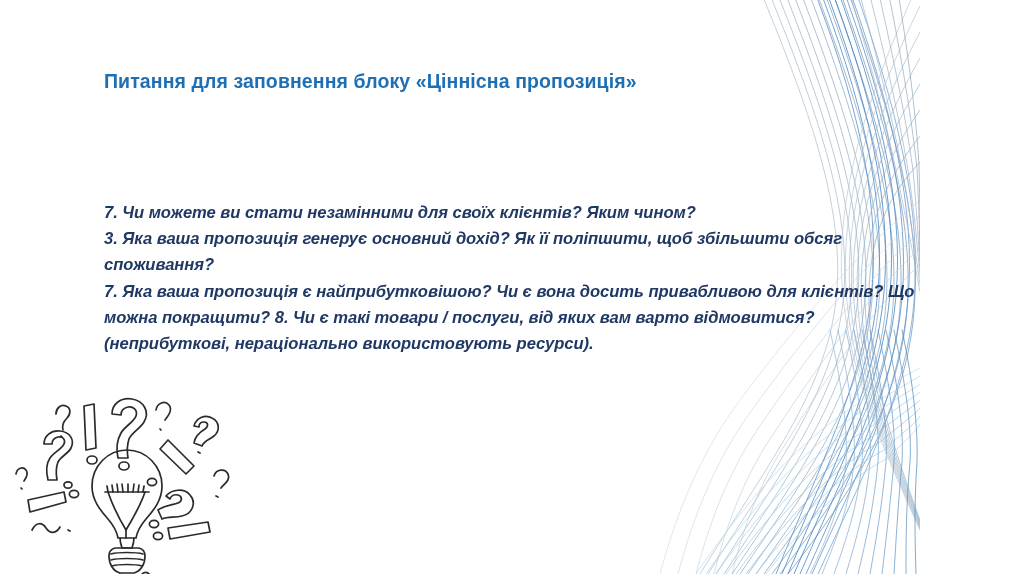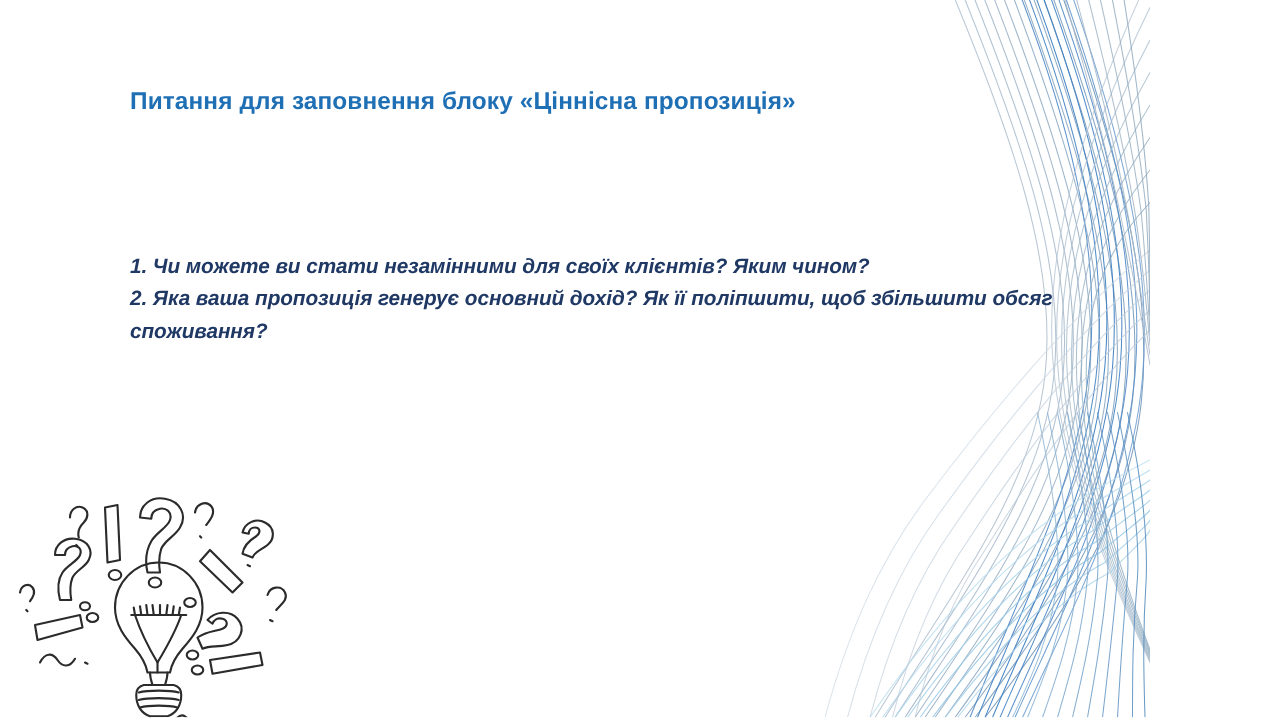--- a/index.html
+++ b/index.html
@@ -153,22 +153,23 @@
         <path d="M 216 -20 C 229 40, 244 104, 253 170 C 257 214, 259 250, 260 268" stroke="#95ACBF" opacity="0.8"></path>
         <path d="M 226 -20 C 238 40, 250 104, 257 168 C 259 210, 260 244, 260 260" stroke="#8FA8BC" opacity="0.8"></path>
         <path d="M 236 -20 C 246 40, 255 102, 259 164 C 260 206, 260 238, 260 252" stroke="#89A4B9" opacity="0.8"></path>
       </g>
     </svg>
   </div>
 
   <div id="slide-title">Питання для заповнення блоку «Ціннісна пропозиція»</div>
 
   <div id="body-text">
-    <p class="para">1. Чи можете ви стати незамінними для своїх клієнтів? Яким чином?</p>
-    <p class="para">2. Яка ваша пропозиція генерує основний дохід? Як її поліпшити, щоб збільшити обсяг споживання?</p>
+    <p class="para">7. Чи можете ви стати незамінними для своїх клієнтів? Яким чином?</p>
+    <p class="para">3. Яка ваша пропозиція генерує основний дохід? Як її поліпшити, щоб збільшити обсяг споживання?</p>
+    <p class="para">7. Яка ваша пропозиція є найприбутковішою? Чи є вона досить привабливою для клієнтів? Що можна покращити? 8. Чи є такі товари / послуги, від яких вам варто відмовитися? (неприбуткові, нераціонально використовують ресурси).</p>
   </div>
 
   <div id="lightbulb-doodle">
     <svg viewBox="0 0 238 186" aria-hidden="true">
       <g fill="none" stroke="#2B2B2B" stroke-width="1.7" stroke-linecap="round" stroke-linejoin="round">
 
         <path d="M 119 62 C 100 62, 84 78, 84 98 C 84 112, 92 122, 100 131
                  C 106 138, 109 144, 110 150 L 128 150 C 129 144, 132 138, 138 131
                  C 146 122, 154 112, 154 98 C 154 78, 138 62, 119 62 Z"></path>
 

